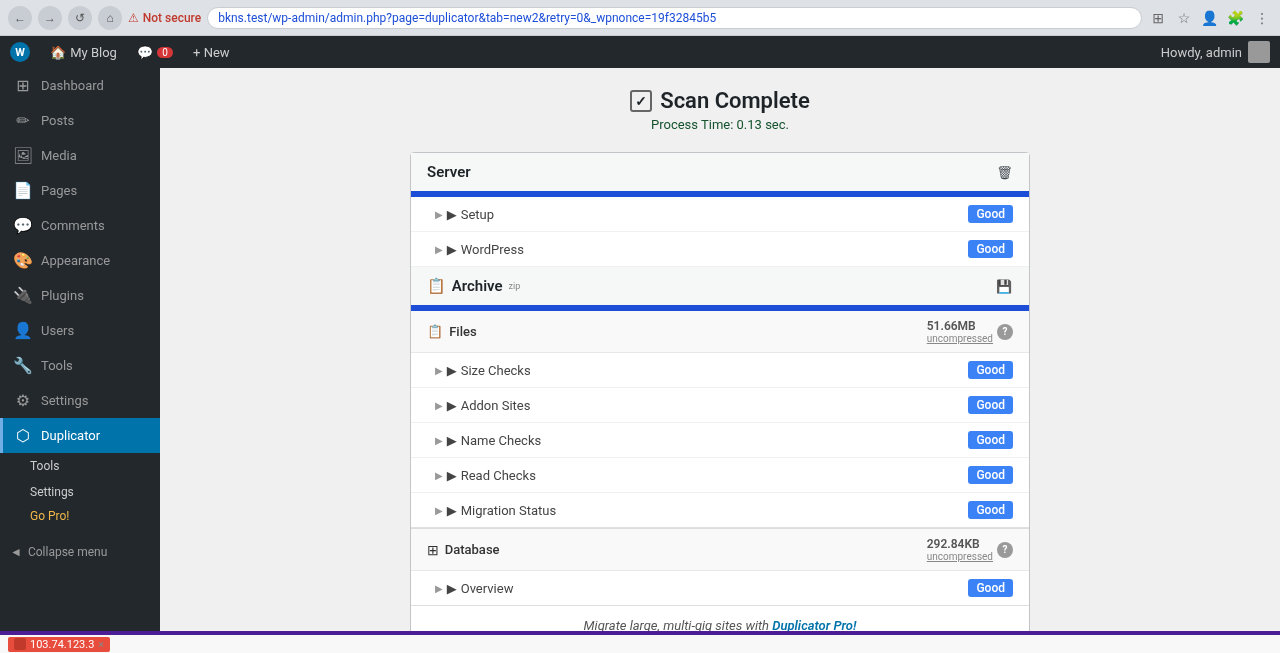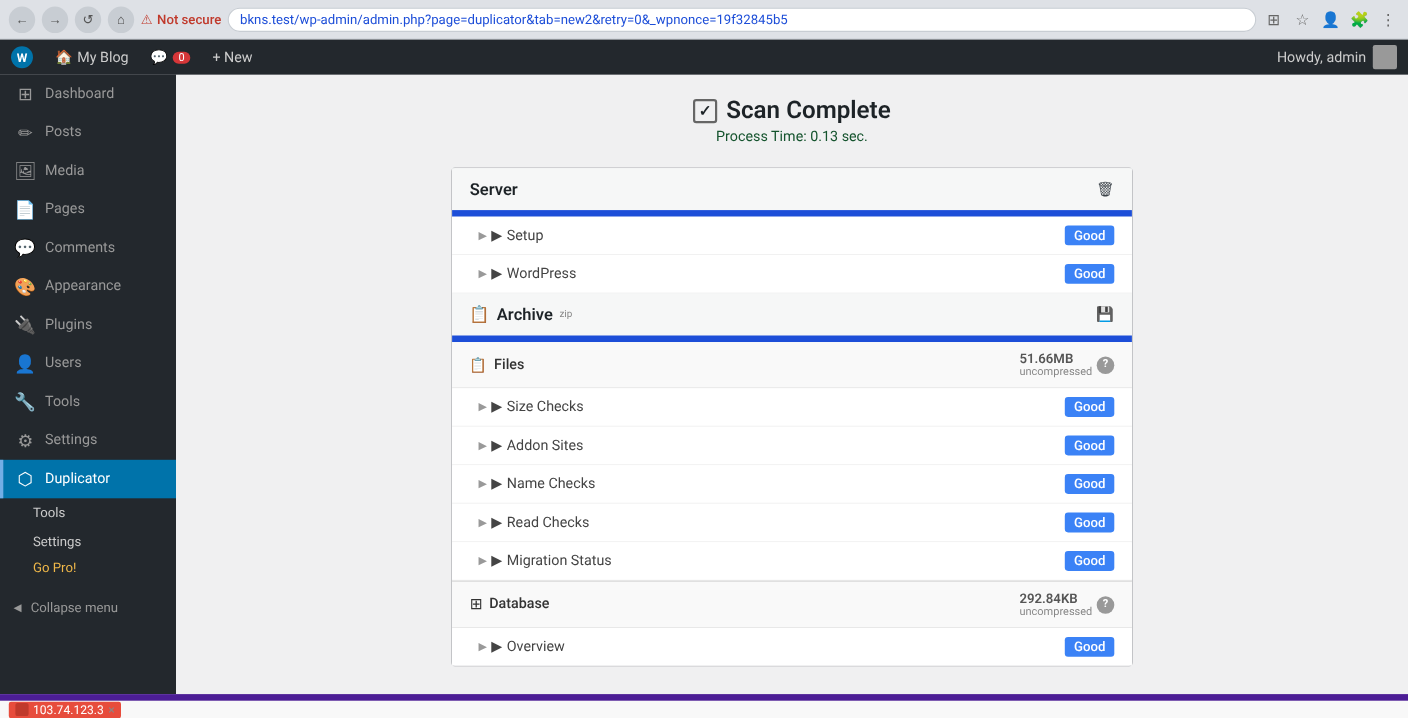--- a/index.html
+++ b/index.html
@@ -219,21 +219,21 @@
       display: flex;
       align-items: center;
       gap: 6px;
     }
     .files-size {
       text-align: left;
       font-size: 11px;
       color: #555;
     }
     .files-size-main { font-weight: 600; font-size: 12px; }
-    .files-size-sub { color: #888; font-size: 10px; }
+    .files-size-sub { color: #888; font-size: 10px; text-decoration: underline; }
 
     .help-icon {
       width: 16px; height: 16px;
       background: #999;
       color: white;
       border-radius: 50%;
       display: inline-flex;
       align-items: center;
       justify-content: center;
       font-size: 10px;
@@ -265,21 +265,21 @@
     }
     .card-footer a { color: #0073aa; text-decoration: none; font-weight: 600; }
 
     
     .status-bar {
       position: fixed;
       bottom: 0;
       left: 0;
       right: 0;
       background: #f8f8f8;
-      border-top: 6px solid #4c1d95;
+      border-top: 4px solid #4c1d95;
       height: 22px;
       display: flex;
       align-items: center;
       padding: 0 8px;
       font-size: 11px;
       color: #555;
       gap: 8px;
       z-index: 100;
     }
     .status-ip-badge {
@@ -510,20 +510,26 @@
 
         <div class="check-row">
           <div class="check-row-label" style="flex: 1 1 0%; color: rgb(68, 68, 68); font-size: 13px; display: flex; align-items: center; gap: 4px;">
             <span>▶</span>
             <span>Overview</span>
           </div>
           <span class="badge-good">Good</span>
         </div>
       </div>
 
+      <div class="card-footer">
+        <em>
+          <span>Migrate large, multi-gig sites with</span>
+          <a href="#">Duplicator Pro!</a>
+        </em>
+      </div>
     </div>
 
   </div>
 </div>
 
 <div class="status-bar">
   <div class="status-ip-badge">
     <span style="width:12px;height:12px;background:#c0392b;border-radius:2px;display:inline-block;"></span>
     <span>103.74.123.3</span>
     <span class="status-close">×</span>

